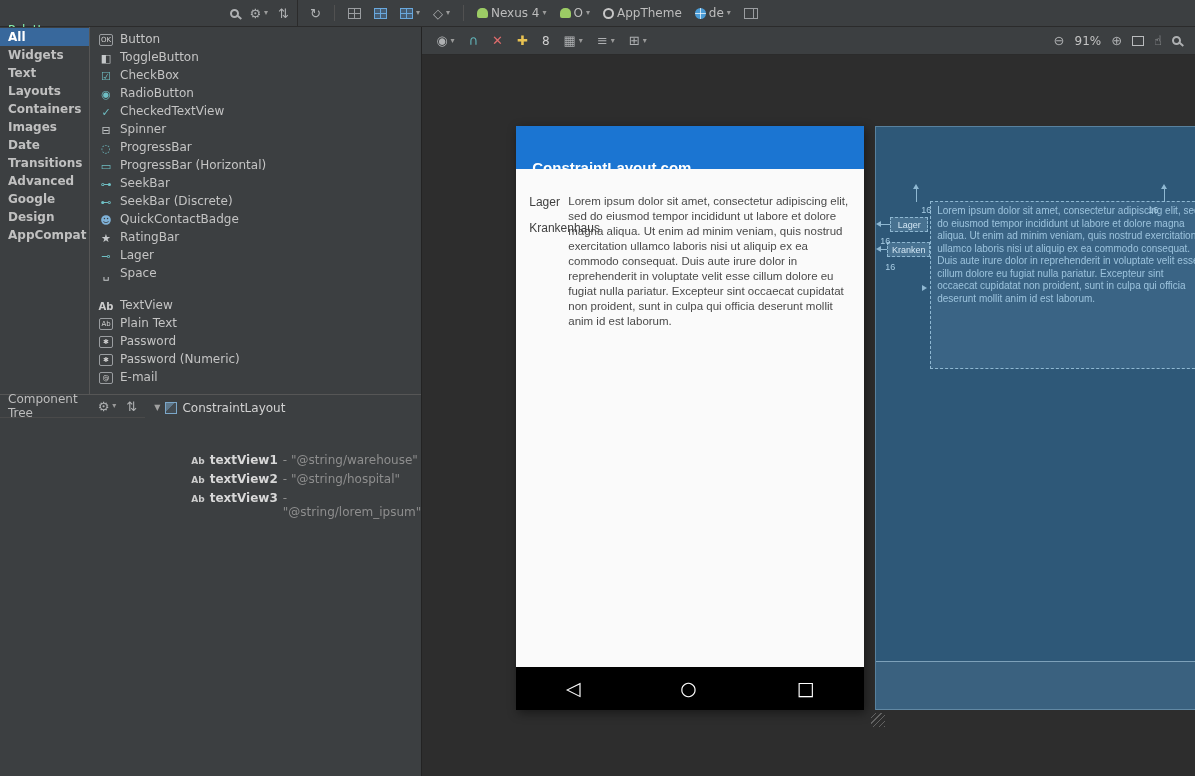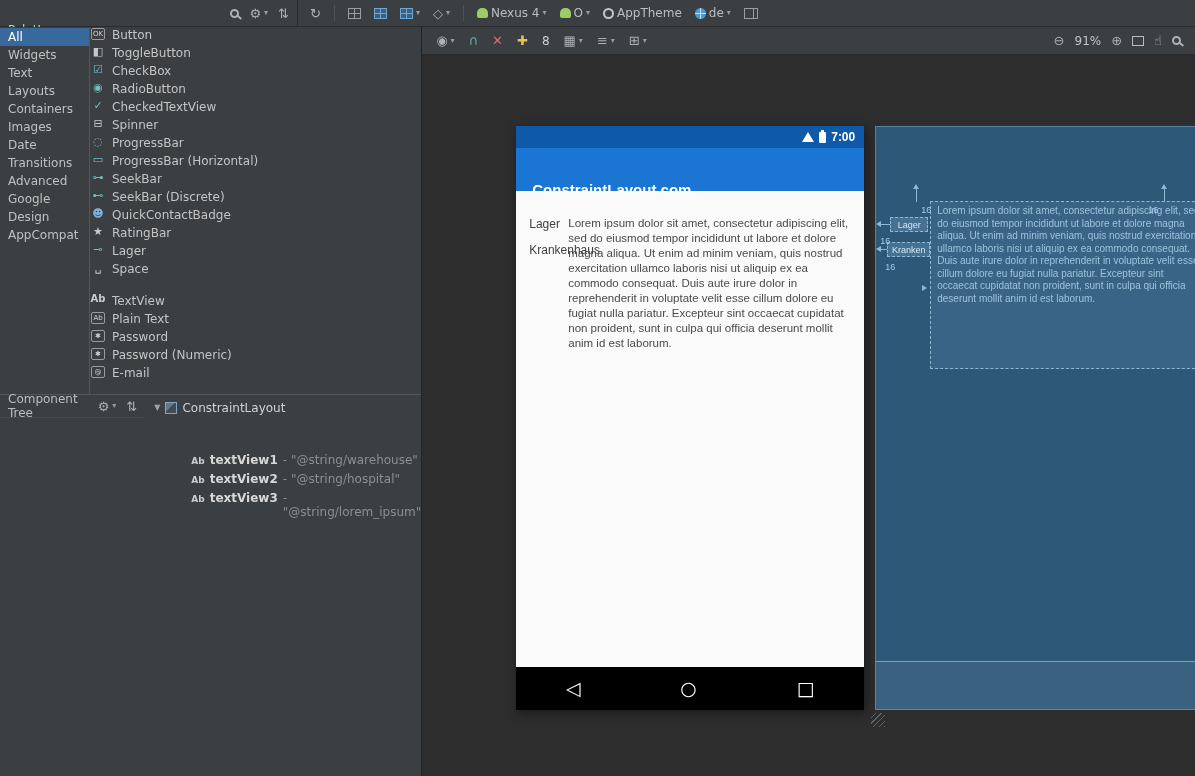--- a/index.html
+++ b/index.html
@@ -42,25 +42,25 @@
   .right-tools { margin-left:auto; display:flex; align-items:center; gap:10px; }
   .teal { color:#61b1b6; } .red { color:#e06c6c; } .yellow { color:#e8c252; }
   .margin-val { color:#d0d0d0; font-size:12px; }
   .zoom-label { color:#c4c4c4; }
   .ic-frame { width:12px; height:10px; border:1px solid #b9bbbd; display:inline-block; }
 
   
   .body { display:flex; height:749px; }
   .left-panel { flex:0 0 298px; background:#3c3f41; border-right:1px solid #232323; display:flex; flex-direction:column; }
   .palette-split { height:368px; display:flex; border-bottom:1px solid #565656; }
-  .categories { flex:0 0 90px; border-right:1px solid #565656; padding-top:1px; }
+  .categories { flex:0 0 90px; border-right:1px solid #565656; padding-top:1px;font-weight:bold; }
   .cat-item { height:18px; line-height:18px; padding-left:8px; font-size:12px; color:#c0c0c0; cursor:default; }
   .cat-item.selected { background:#38689c; color:#ffffff; }
   .widgets { flex:1; padding-top:1px; overflow:hidden; }
-  .pal-item { height:18px; display:flex; align-items:flex-start; gap:6px; padding-left:0; font-size:12px; color:#c4c4c4; cursor:default; }
+  .pal-item { height:18px; display:flex; align-items:flex-end; gap:6px; padding-left:8px; font-size:12px; color:#c4c4c4; cursor:default; }
   .pal-ic { flex:0 0 16px; text-align:center; font-size:11px; color:#c5c8ca; line-height:1; }
   .pal-ic.teal { color:#6fbfc4; }
   .pal-ic.blue { color:#7fb2d8; }
   .pal-ic.boxed { flex:0 0 14px; width:14px; height:12px; margin-left:1px; margin-right:1px;
     border:1px solid #9a9da0; border-radius:2px; font-size:7px; color:#d0d0d0;
     display:inline-flex; align-items:center; justify-content:center; }
   .pal-ic.ab { font-size:10px; font-weight:bold; color:#cccccc; }
   .group-gap { height:14px; }
 
   
@@ -335,25 +335,20 @@
           <span class="ticon">⊕</span>
           <span class="ic-frame"></span>
           <span class="ticon">☝</span>
           <span class="magnifier"></span>
         </span>
       </div>
 
       <div class="canvas">
 
         <div class="phone-design">
-          <div class="status-bar">
-            <span class="wifi-ic"></span>
-            <span class="battery-ic"></span>
-            <span class="status-time">7:00</span>
-          </div>
           <div class="app-bar">
             <span class="app-title">ConstraintLayout.com</span>
           </div>
           <div class="screen-content">
             <span class="tv-label tv1">Lager</span>
             <span class="tv-label tv2">Krankenhaus</span>
             <div class="tv-lorem">Lorem ipsum dolor sit amet, consectetur adipiscing elit, sed do eiusmod tempor incididunt ut labore et dolore magna aliqua. Ut enim ad minim veniam, quis nostrud exercitation ullamco laboris nisi ut aliquip ex ea commodo consequat. Duis aute irure dolor in reprehenderit in voluptate velit esse cillum dolore eu fugiat nulla pariatur. Excepteur sint occaecat cupidatat non proident, sunt in culpa qui officia deserunt mollit anim id est laborum.</div>
           </div>
           <div class="nav-bar">
             <span class="nav-ic">◁</span>

